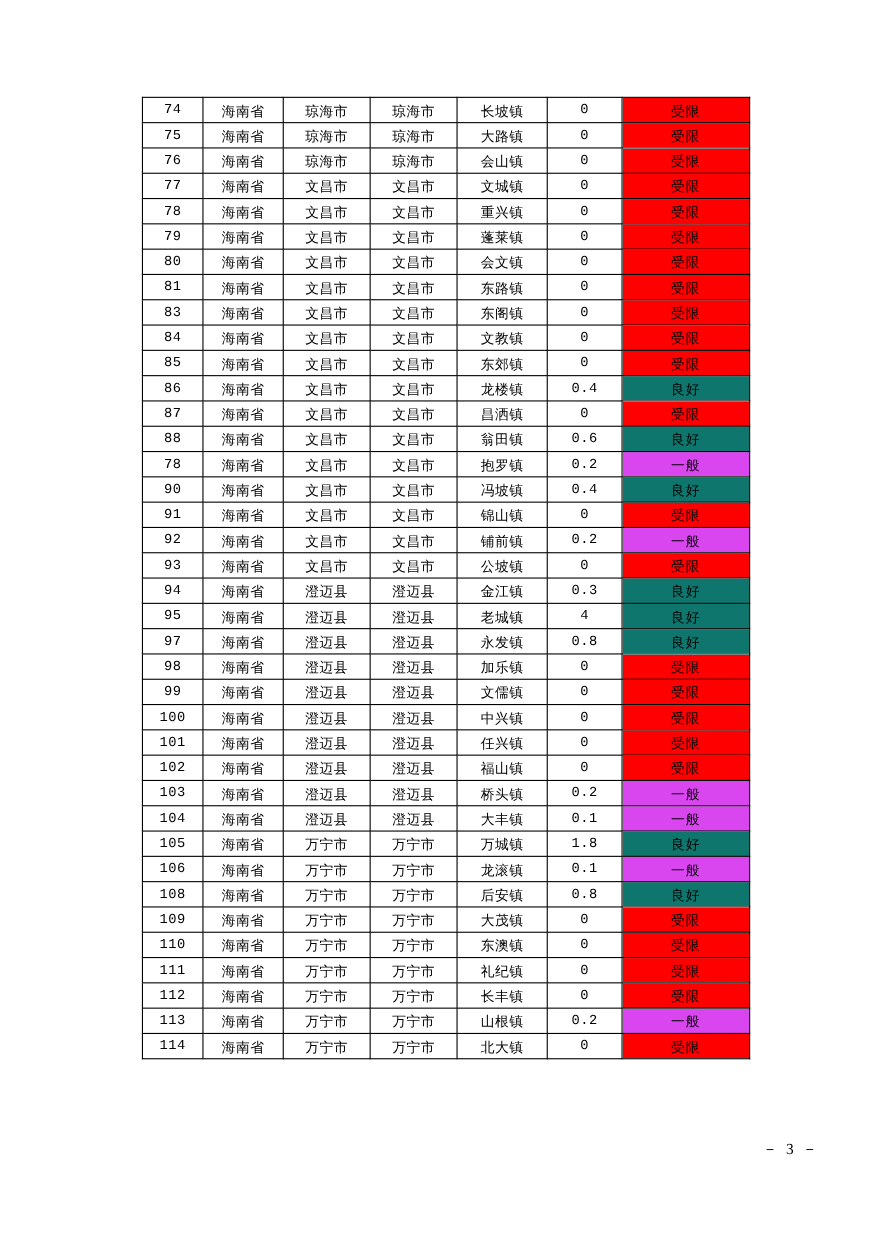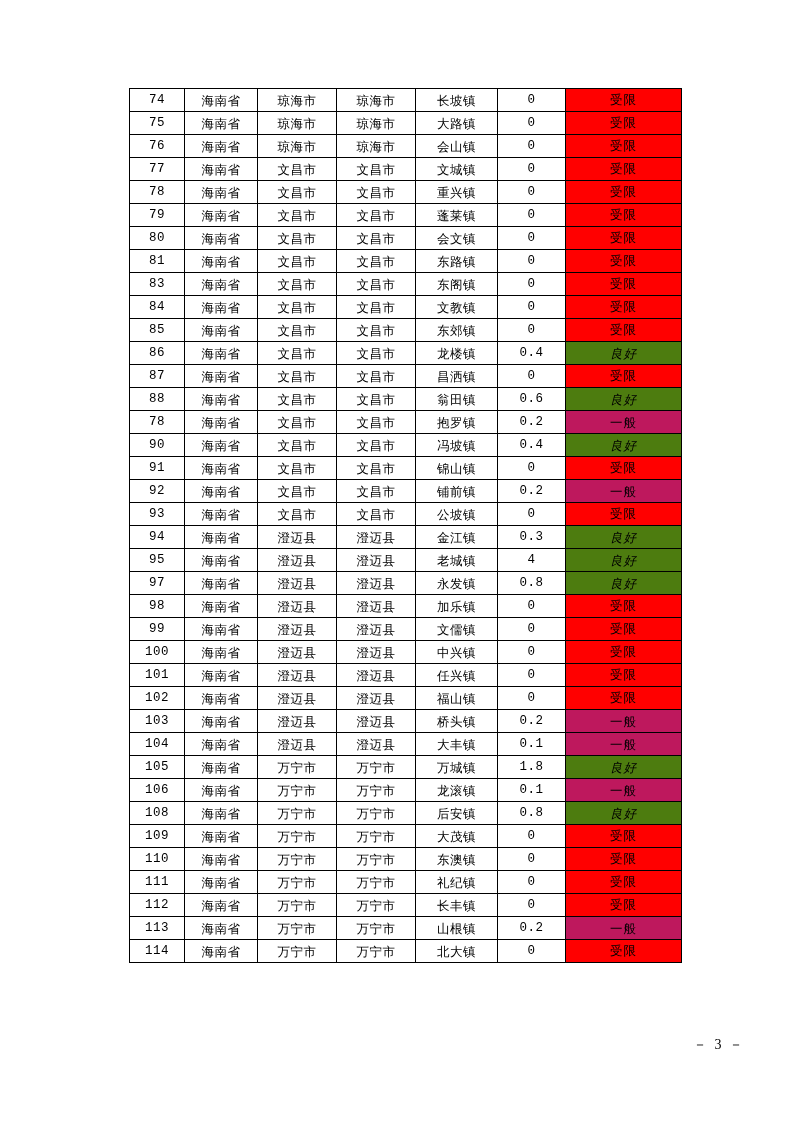--- a/index.html
+++ b/index.html
@@ -68,32 +68,30 @@
     letter-spacing: 0.5px;
   }
 
   
   td.status {
     font-family: "DejaVu Sans", "Liberation Sans", sans-serif;
     font-size: 13px;
     letter-spacing: 1px;
   }
   td.status-good {
-    background: #4d7c0f;
+    background: #0f766e;
     color: #1a1a1a;
-    font-style: italic;
   }
   td.status-fair {
-    background: #be185d;
+    background: #d946ef;
     color: #1a1a1a;
   }
   td.status-limited {
     background: #ff0000;
     color: #c00000;
-    font-family: Liberation Serif, serif;
   }
 
   #page-footer {
     position: absolute;
     left: 0;
     top: 1036px;
     width: 745px;
     text-align: right;
     font-family: "Liberation Serif", "DejaVu Serif", serif;
     font-size: 14px;

